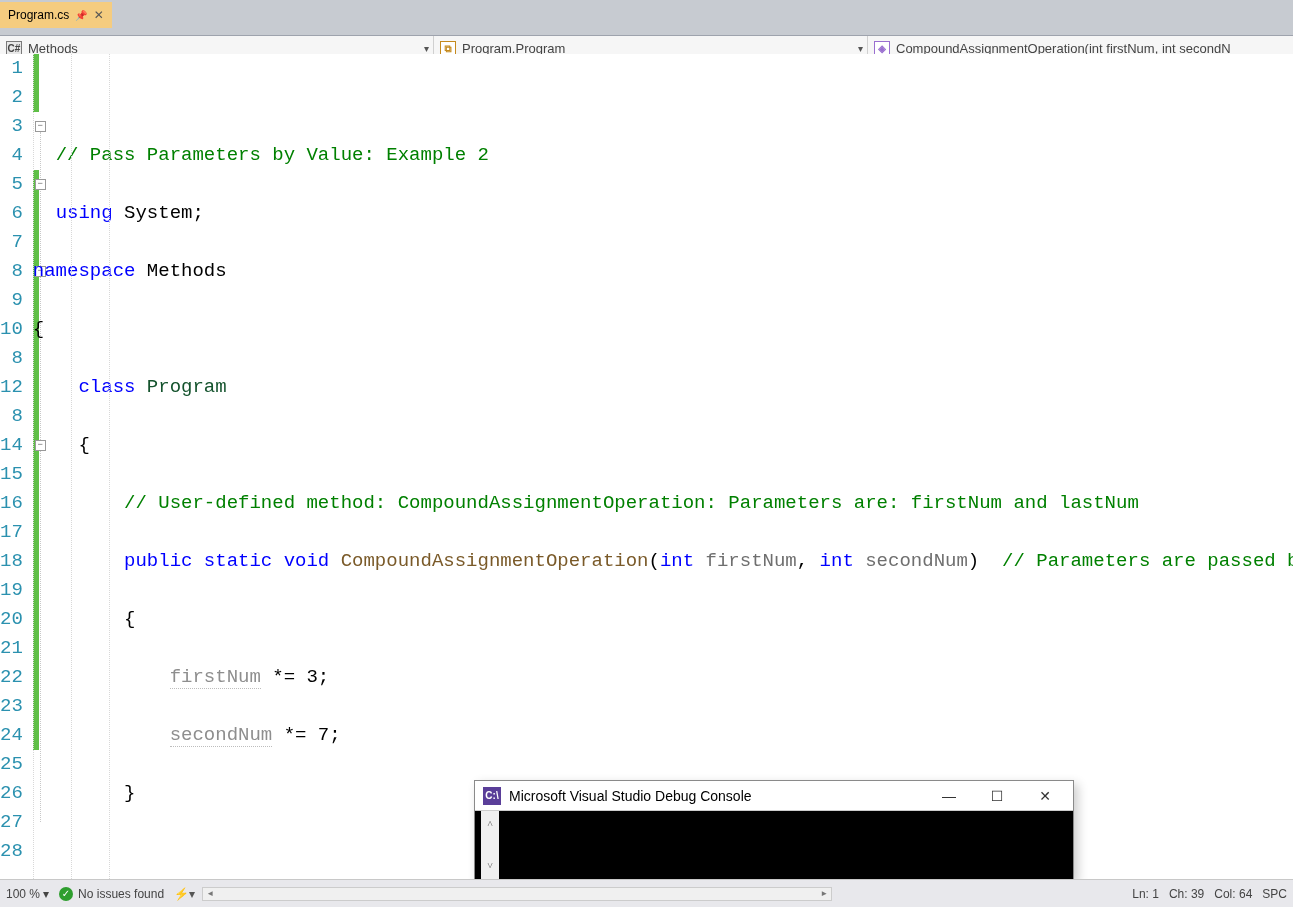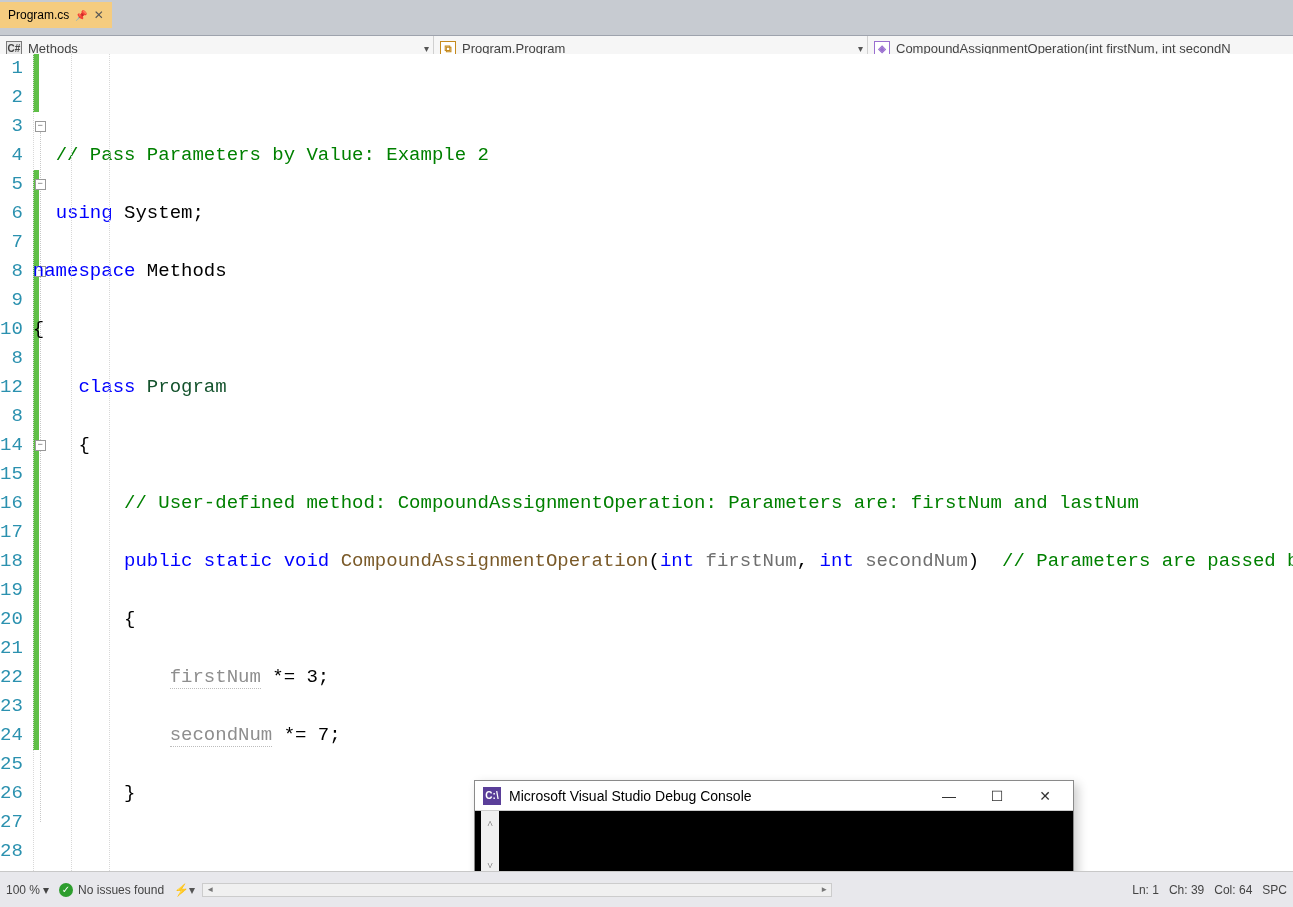--- a/index.html
+++ b/index.html
@@ -152,21 +152,21 @@
     flex:1; background:#000; color:#ccc;
     padding:4px 6px; font-size:17px; line-height:22px;
     display:flex;
   }
   .console .body .txt{flex:1;}
   .console .body .sb{ width:18px; background:#f0f0f0; margin:-4px -6px -4px 0; display:flex; flex-direction:column; align-items:center; color:#555; font-size:10px;}
   .console .body .sb span{padding:2px 0;}
   
   .status {
     position:absolute; left:0; right:0; bottom:0;
-    height:36px; background:#e8e8ec;
+    height:28px; background:#e8e8ec;
     border-top:1px solid #c8c8c8;
     display:flex; align-items:center;
     font-size:12px; color:#444;
     padding:0 6px; gap:10px;
   }
   .status .zoom{display:flex;align-items:center;gap:3px;}
   .status .health{display:flex;align-items:center;gap:5px;}
   .status .hicon{width:14px;height:14px;border-radius:50%;background:#2e9e2e;color:#fff;font-size:10px;display:flex;align-items:center;justify-content:center;}
   .status .spacer{flex:1;}
   .status .scroll-h{

